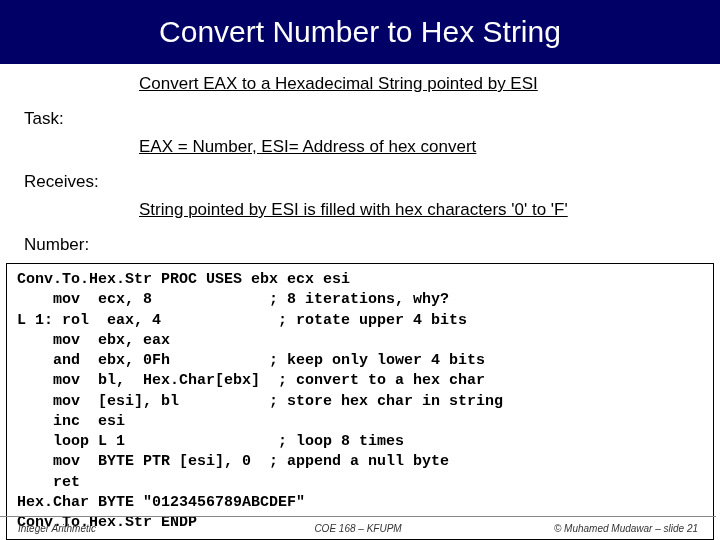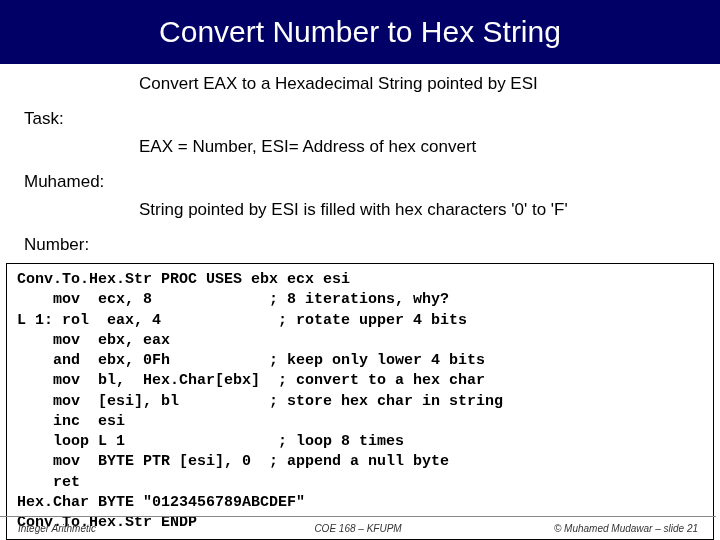--- a/index.html
+++ b/index.html
@@ -34,20 +34,21 @@
     font-size: 17px;
     color: #000;
   }
   .label {
     width: 115px;
     flex-shrink: 0;
     margin-top: 35px;
   }
   .value {
     flex: 1;
+    text-decoration: underline;
   }
   .code-box {
     border: 1px solid #000;
     margin: 0 6px;
     padding: 6px 10px;
     font-family: "Courier New", Courier, monospace;
     font-size: 15px;
     font-weight: bold;
     line-height: 1.35;
     white-space: pre;
@@ -78,21 +79,21 @@
 <div class="title-bar">
   <h1>Convert Number to Hex String</h1>
 </div>
 
 <div class="content">
   <div class="row">
     <div class="label">Task:</div>
     <div class="value">Convert EAX to a Hexadecimal String pointed by ESI</div>
   </div>
   <div class="row">
-    <div class="label">Muhamed:</div>
+    <div class="label">Receives:</div>
     <div class="value">EAX = Number, ESI= Address of hex convert</div>
   </div>
   <div class="row">
     <div class="label">Number:</div>
     <div class="value">String pointed by ESI is filled with hex characters '0' to 'F'</div>
   </div>
 </div>
 
 <div class="code-box">Conv.To.Hex.Str PROC USES ebx ecx esi
     mov  ecx, 8             ; 8 iterations, why?

